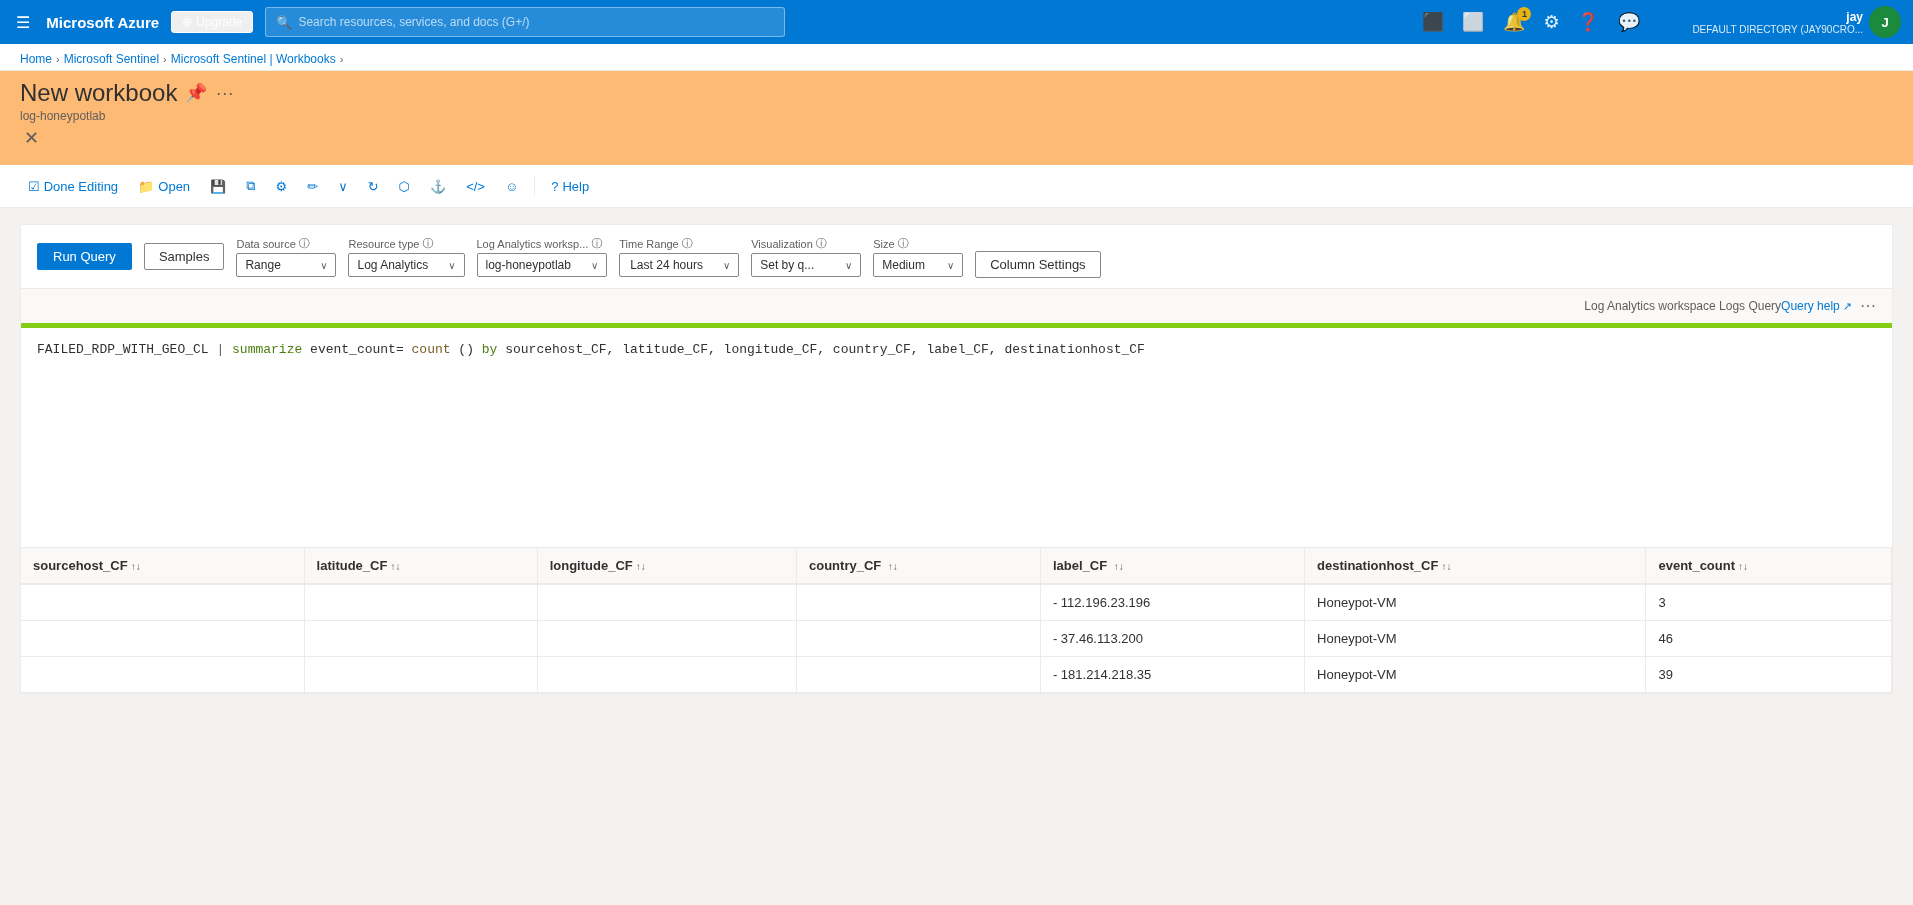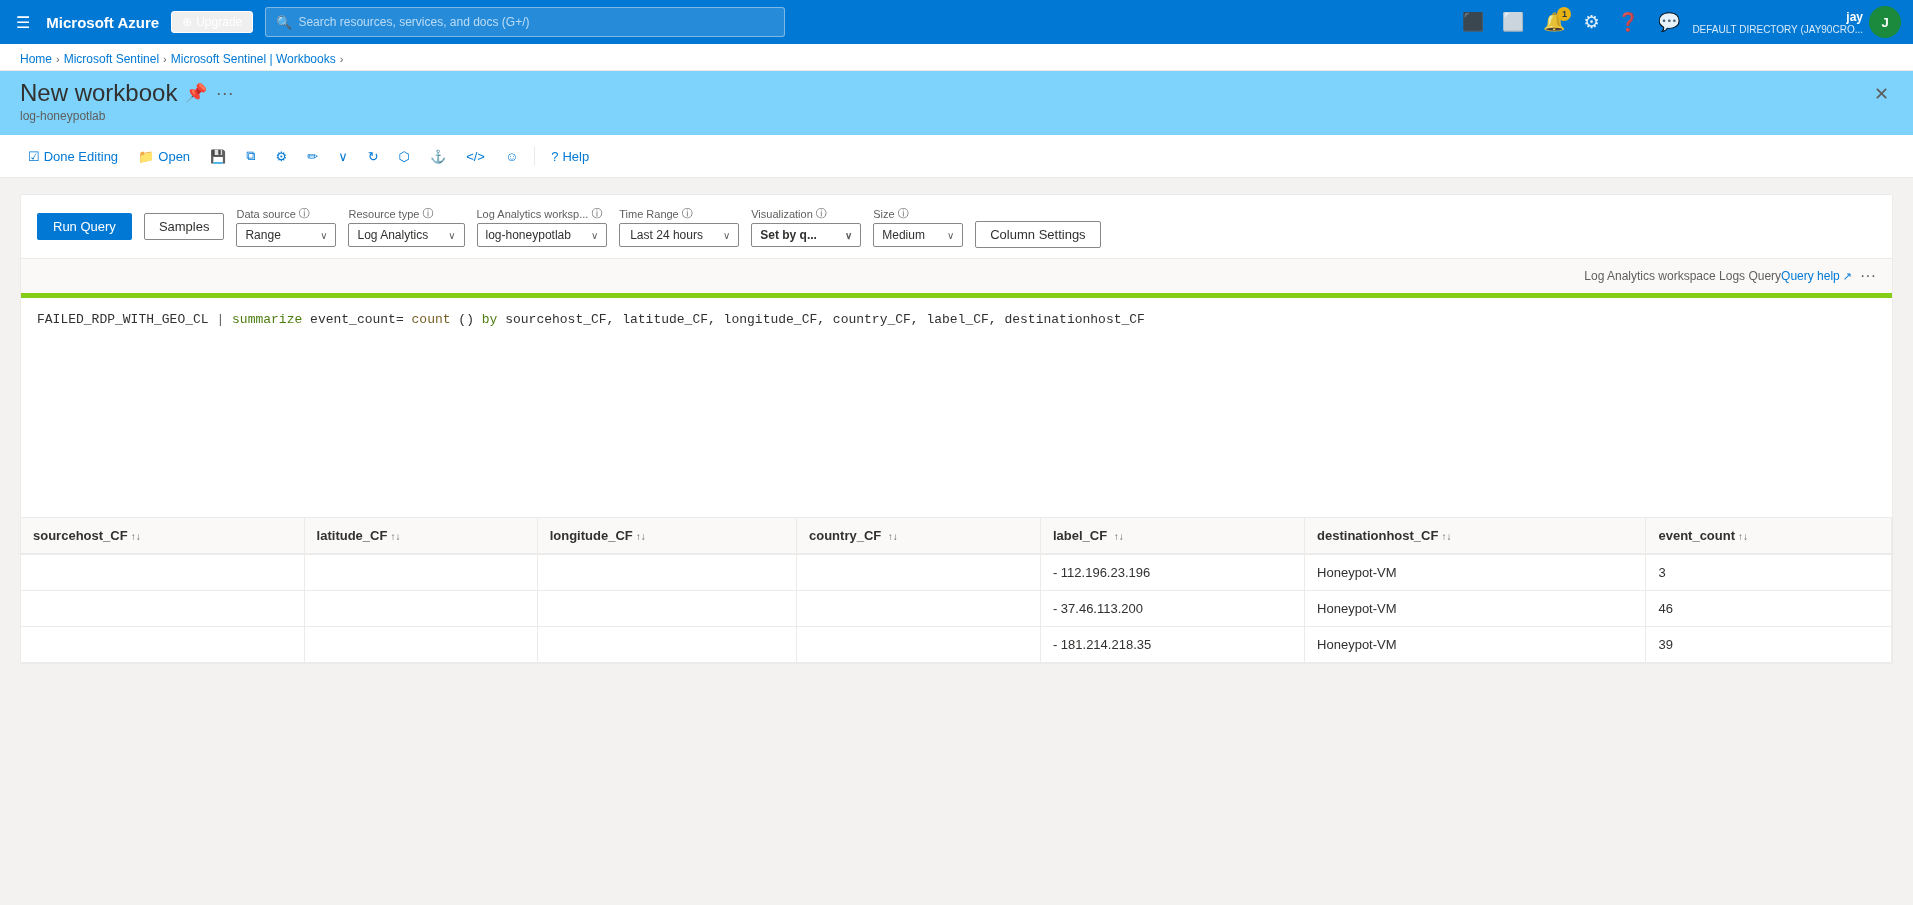--- a/index.html
+++ b/index.html
@@ -81,20 +81,21 @@
       font-weight: bold;
     }
     .topbar-user {
       display: flex;
       align-items: center;
       gap: 6px;
       cursor: pointer;
       color: white;
       font-size: 12px;
       text-align: right;
+      margin-left: 40px;
     }
     .topbar-avatar {
       width: 32px; height: 32px;
       border-radius: 50%;
       background: #1b8a3c;
       display: flex; align-items: center; justify-content: center;
       font-size: 13px;
       font-weight: 600;
       color: white;
     }
@@ -109,25 +110,26 @@
       gap: 4px;
       background: white;
     }
     .breadcrumb-separator {
       color: #605e5c;
       font-size: 11px;
     }
 
     
     .page-header {
-      background: #7dd3fc;
+      background: #fdba74;
       padding: 8px 20px 12px;
       display: flex;
       align-items: flex-start;
-      justify-content: space-between;
+      justify-content: flex-end;
+      flex-direction: column;
     }
     .page-title-area { display: flex; flex-direction: column; }
     .page-title {
       font-size: 24px;
       font-weight: 300;
       color: #323130;
       display: flex;
       align-items: center;
       gap: 8px;
     }
@@ -442,21 +444,21 @@
           <span>Last 24 hours</span>
           <span class="chevron">∨</span>
         </div>
       </div>
 
       <div class="control-group">
         <div class="control-label">
           <span>Visualization</span>
           <span class="info-icon">ⓘ</span>
         </div>
-        <div class="control-select" style="min-width:110px;font-weight:bold;">
+        <div class="control-select" style="min-width:110px;">
           <span>Set by q...</span>
           <span class="chevron">∨</span>
         </div>
       </div>
 
       <div class="control-group">
         <div class="control-label">
           <span>Size</span>
           <span class="info-icon">ⓘ</span>
         </div>

